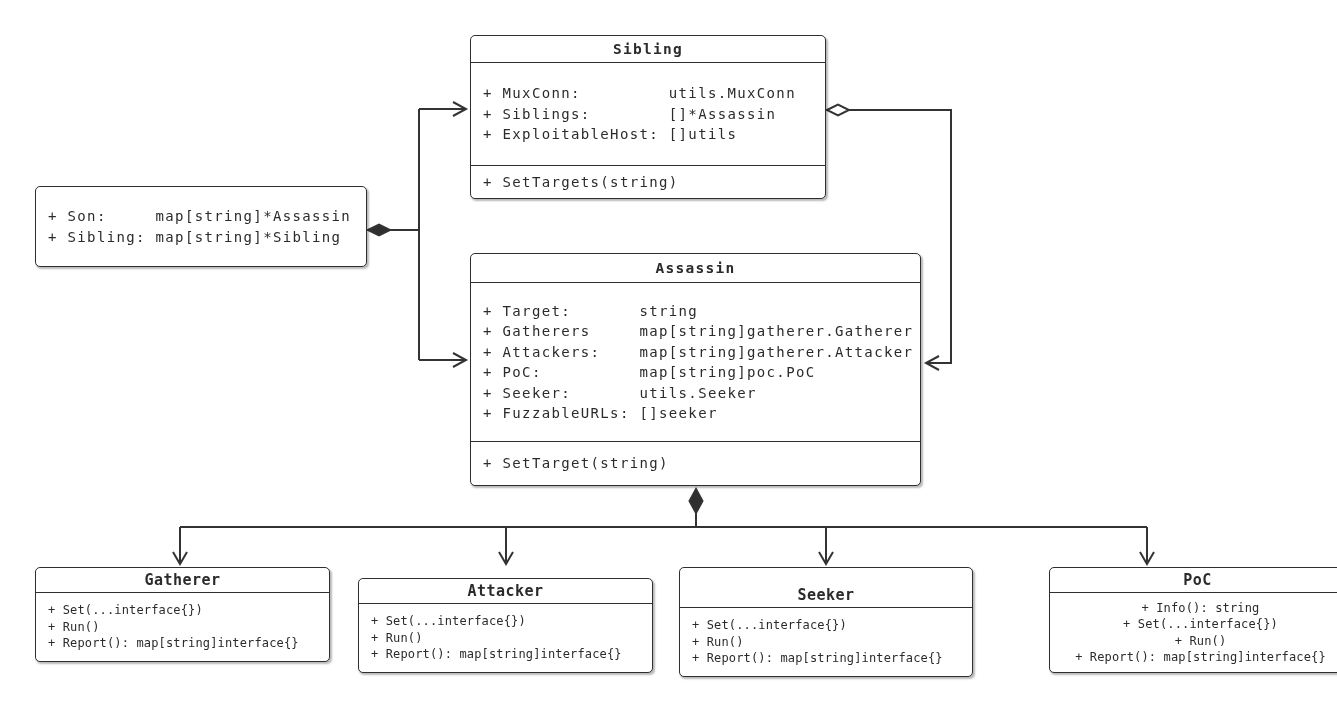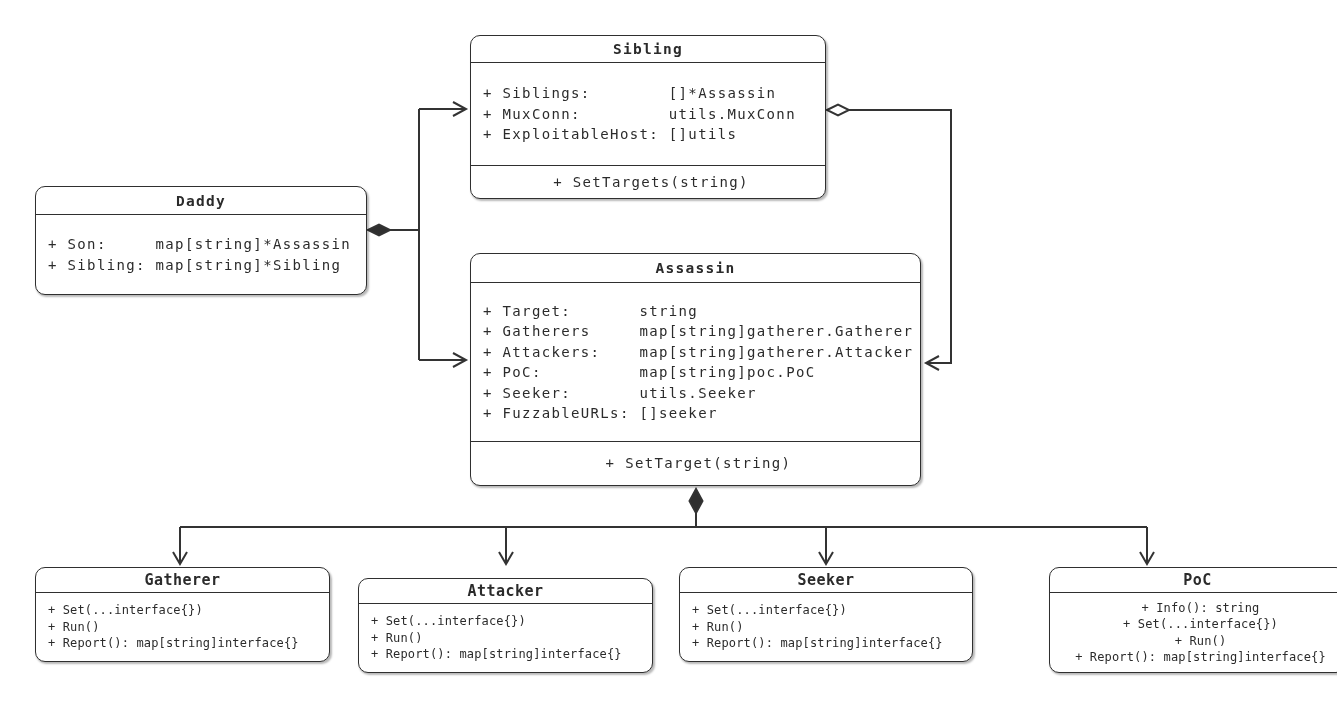--- a/index.html
+++ b/index.html
@@ -14,35 +14,35 @@
   svg.connectors{position:absolute;left:0;top:0;z-index:0;}
   svg.connectors *{stroke:#333333;stroke-width:2;}
   svg.connectors .wire{fill:none;}
   svg.connectors .diamond-filled{fill:#2f2f2f;stroke-linejoin:miter;}
   svg.connectors .diamond-hollow{fill:#ffffff;stroke-linejoin:miter;}
   svg.connectors .arrow{fill:none;stroke-linejoin:miter;}
   .cls{
     position:absolute;z-index:1;
     background:#ffffff;
     border:1.6px solid #2f2f2f;
-    border-radius:10px;
+    border-radius:5px;
     box-shadow:1.5px 2px 2px rgba(0,0,0,0.28);
     box-sizing:content-box;
   }
   .cls .title{
     display:flex;align-items:center;justify-content:center;
     font-weight:bold;
     border-bottom:1.6px solid #2f2f2f;
   }
   .cls .sec{
     display:flex;flex-direction:column;justify-content:center;
     padding-left:12px;padding-right:6px;
     white-space:pre;
   }
-  .cls .sec + .sec{border-top:1.6px solid #2f2f2f;text-align:center;}
+  .cls .sec + .sec{border-top:1.6px solid #2f2f2f;}
   .big .title{font-size:14.5px;letter-spacing:1.3px;}
   .big .sec{font-size:14px;letter-spacing:1.35px;line-height:20.5px;}
   .small .title{font-size:15px;letter-spacing:0.5px;}
   .small .sec{font-size:12px;letter-spacing:0.15px;line-height:16.5px;}
 </style>
 </head>
 <body>
 
 <div id="canvas">
 
@@ -66,47 +66,46 @@
       <path class="wire" d="M696,513 V527 M180,527 H1147 M180,527 V562 M506,527 V562 M826,527 V562 M1147,527 V562"></path>
       <polyline class="arrow" points="173,552 180,564 187,552"></polyline>
       <polyline class="arrow" points="499,552 506,564 513,552"></polyline>
       <polyline class="arrow" points="819,552 826,564 833,552"></polyline>
       <polyline class="arrow" points="1140,552 1147,564 1154,552"></polyline>
     </g>
   </svg>
 
   <div class="cls big" style="left:470px;top:35px;width:354px;">
     <div class="title" style="height:26px;">Sibling</div>
-    <div class="sec" style="height:102px;"><div class="line">+ Siblings:        []*Assassin</div><div class="line">+ MuxConn:         utils.MuxConn</div><div class="line">+ ExploitableHost: []utils</div></div>
+    <div class="sec" style="height:102px;"><div class="line">+ MuxConn:         utils.MuxConn</div><div class="line">+ Siblings:        []*Assassin</div><div class="line">+ ExploitableHost: []utils</div></div>
     <div class="sec" style="height:32px;"><div class="line">+ SetTargets(string)</div></div>
   </div>
 
   <div class="cls big" style="left:35px;top:186px;width:330px;">
-    <div class="title" style="height:27px;">Daddy</div>
     <div class="sec" style="height:79px;"><div class="line">+ Son:     map[string]*Assassin</div><div class="line">+ Sibling: map[string]*Sibling</div></div>
   </div>
 
   <div class="cls big" style="left:470px;top:253px;width:449px;">
     <div class="title" style="height:28px;">Assassin</div>
     <div class="sec" style="height:158px;"><div class="line">+ Target:       string</div><div class="line">+ Gatherers     map[string]gatherer.Gatherer</div><div class="line">+ Attackers:    map[string]gatherer.Attacker</div><div class="line">+ PoC:          map[string]poc.PoC</div><div class="line">+ Seeker:       utils.Seeker</div><div class="line">+ FuzzableURLs: []seeker</div></div>
     <div class="sec" style="height:43px;"><div class="line">+ SetTarget(string)</div></div>
   </div>
 
   <div class="cls small" style="left:35px;top:567px;width:293px;">
     <div class="title" style="height:24px;">Gatherer</div>
     <div class="sec" style="height:68px;"><div class="line">+ Set(...interface{})</div><div class="line">+ Run()</div><div class="line">+ Report(): map[string]interface{}</div></div>
   </div>
 
   <div class="cls small" style="left:358px;top:578px;width:293px;">
     <div class="title" style="height:24px;">Attacker</div>
     <div class="sec" style="height:68px;"><div class="line">+ Set(...interface{})</div><div class="line">+ Run()</div><div class="line">+ Report(): map[string]interface{}</div></div>
   </div>
 
   <div class="cls small" style="left:679px;top:567px;width:292px;">
-    <div class="title" style="height:24px;">Seeker</div>
+    <div class="title" style="height:24px;margin-top:15px;">Seeker</div>
     <div class="sec" style="height:68px;"><div class="line">+ Set(...interface{})</div><div class="line">+ Run()</div><div class="line">+ Report(): map[string]interface{}</div></div>
   </div>
 
   <div class="cls small" style="left:1049px;top:567px;width:295px;text-align:center;">
     <div class="title" style="height:24px;">PoC</div>
     <div class="sec" style="height:79px;"><div class="line">+ Info(): string</div><div class="line">+ Set(...interface{})</div><div class="line">+ Run()</div><div class="line">+ Report(): map[string]interface{}</div></div>
   </div>
 
 </div>
 

